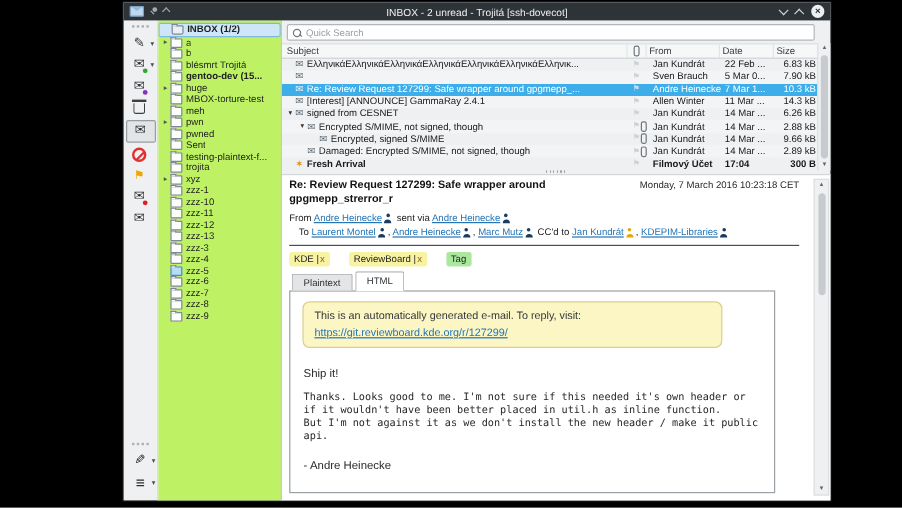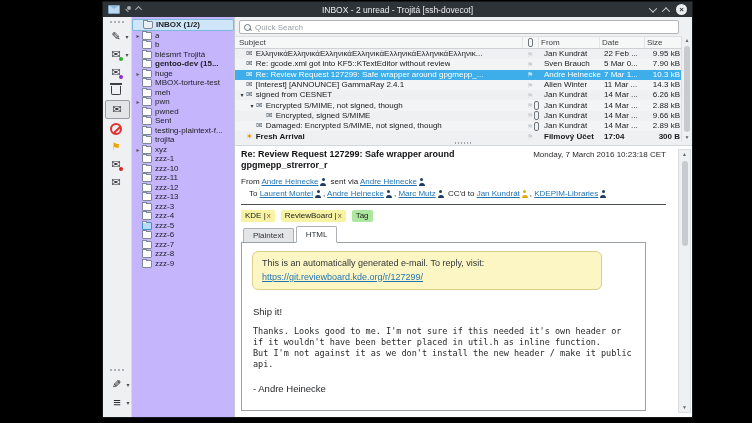--- a/index.html
+++ b/index.html
@@ -39,21 +39,21 @@
   .i-envelope-open-icon::before{content:"✉";font-size:11px;color:#2b2f33}
   .i-flag-icon::before{content:"⚑";font-size:10px;color:#f0a400}
   .i-pen-icon::before{content:"✎";font-size:11px;color:#101214;display:inline-block;transform:scaleX(-1)}
   .i-hamburger-icon::before{content:"≡";font-size:13px;color:#2b2f33;font-weight:bold}
   .i-trash-icon{width:8px;height:8px;border:1px solid #3c4045;border-top:none;border-radius:0 0 2px 2px}
   .i-trash-icon::before{content:"";position:absolute;top:-3px;left:-2px;width:12px;height:2px;background:#3c4045}
   .i-no-entry-icon{width:8px;height:8px;border:2px solid #e03131;border-radius:50%}
   .i-no-entry-icon::before{content:"";position:absolute;left:0px;top:4px;width:10px;height:2px;background:#e03131;transform:rotate(-45deg)}
   .tspacer{flex:1}
   
-  .folders{width:102px;flex:none;background:#c4b5fd;border-right:1px solid #c6c9cc;padding-top:2px;overflow:hidden}
+  .folders{width:102px;flex:none;background:#bef264;border-right:1px solid #c6c9cc;padding-top:2px;overflow:hidden}
   .frow{height:9.5px;display:flex;align-items:center;font-size:8px;color:#1d1f21;padding:0 1px 0 2px;line-height:1}
   .frow.bold{font-weight:bold}
   .frow.sel{background:#cfe6f8;border:1px solid #7db8e0;border-radius:2px;height:10px}
   .fexp{width:8px;flex:none;font-size:6px;color:#555;text-align:center}
   .fico{width:8px;height:6px;flex:none;border:1px solid #7d8894;background:#fdfdfd;border-radius:1px;position:relative;margin-right:3px}
   .fico::before{content:"";position:absolute;top:-2px;left:-1px;width:3px;height:1px;border:1px solid #7d8894;border-bottom:none;background:#fdfdfd}
   .fico.blue{background:#b8dcf7;border-color:#3f8fc8}
   .fico.inbox{background:#e9eff5;border-radius:1px 1px 2px 2px}
   .flabel{white-space:nowrap;overflow:hidden;text-overflow:ellipsis}
   
@@ -106,21 +106,21 @@
   .mv-subj{font-weight:bold;font-size:9px;color:#101214;width:215px;line-height:1.3}
   .mv-date{position:absolute;top:1px;right:0;font-size:8px;color:#26282a}
   .mv-from{margin-top:4px;line-height:1.4}
   .mv-to{margin-left:8px;margin-top:1px;line-height:1.4}
   a.link{color:#2575b5;text-decoration:underline}
   .person{display:inline-block;width:6px;height:6px;position:relative;margin:0 2px 0 2px;vertical-align:-1px}
   .person::before{content:"";position:absolute;top:-1px;left:1.5px;width:3px;height:3px;border-radius:50%;background:#1c3b60}
   .person::after{content:"";position:absolute;bottom:-1px;left:0;width:6px;height:3px;border-radius:3px 3px 0 0;background:#1c3b60}
   .person.gold::before,.person.gold::after{background:#dfaa0e}
   .mv-sep{border:none;border-top:1px solid #4a4f54;margin:5px 0 0 0;flex:none}
-  .tags{display:flex;gap:6px;margin-top:5px;flex:none}
+  .tags{display:flex;gap:16px;margin-top:5px;flex:none}
   .tagb{background:#f7f3a3;border-radius:2px;padding:1px 4px;font-size:8px;color:#222;line-height:1.2}
   .tagb.green{background:#abe89e}
   .tagx{color:#8a5a20;margin-left:1px}
   .tabs{display:flex;margin:6px 0 0 2px;flex:none;position:relative;z-index:2}
   .tab{padding:0 9px;height:13px;display:flex;align-items:center;font-size:8px;color:#2e3236;background:#e3e5e6;
        border:1px solid #adb1b5;border-bottom:none;border-radius:2px 2px 0 0;margin-right:2px}
   .tab.active{background:#fff;height:15px;margin-top:-2px;margin-bottom:-1px;border-bottom:1px solid #fff}
   .frame{flex:1;border:1px solid #9aa0a4;background:#fff;margin-right:20px;margin-bottom:2px;min-height:0;overflow:hidden}
   .notice{margin:8px 10px 0 10px;background:#fbf6c3;border:1px solid #d9d08e;border-radius:6px;padding:5px 9px;
           font-size:9px;color:#33363a;line-height:1.5;max-width:330px}
@@ -358,27 +358,26 @@
               <div class="c-sub">
                 <span class="mexp" style="margin-left: 0px;"></span>
                 <span class="menv">✉</span>
                 <span class="subtxt">ΕλληνικάΕλληνικάΕλληνικάΕλληνικάΕλληνικάΕλληνικάΕλληνικ...</span>
               </div>
               <div class="c-flag">
                 <span class="rowflag">⚑</span>
               </div>
               <div class="c-from">Jan Kundrát</div>
               <div class="c-date">22 Feb ...</div>
-              <div class="c-size">9.95 kB</div>
+              <div class="c-size">6.83 kB</div>
             </div>
             <div class="mrow alt">
               <div class="c-sub">
                 <span class="mexp" style="margin-left: 0px;"></span>
                 <span class="menv">✉</span>
-                <span class="subtxt">Re: gcode.xml got into KF5::KTextEditor without review</span>
               </div>
               <div class="c-flag">
                 <span class="rowflag">⚑</span>
               </div>
               <div class="c-from">Sven Brauch</div>
               <div class="c-date">5 Mar 0...</div>
               <div class="c-size">7.90 kB</div>
             </div>
             <div class="mrow sel">
               <div class="c-sub">

